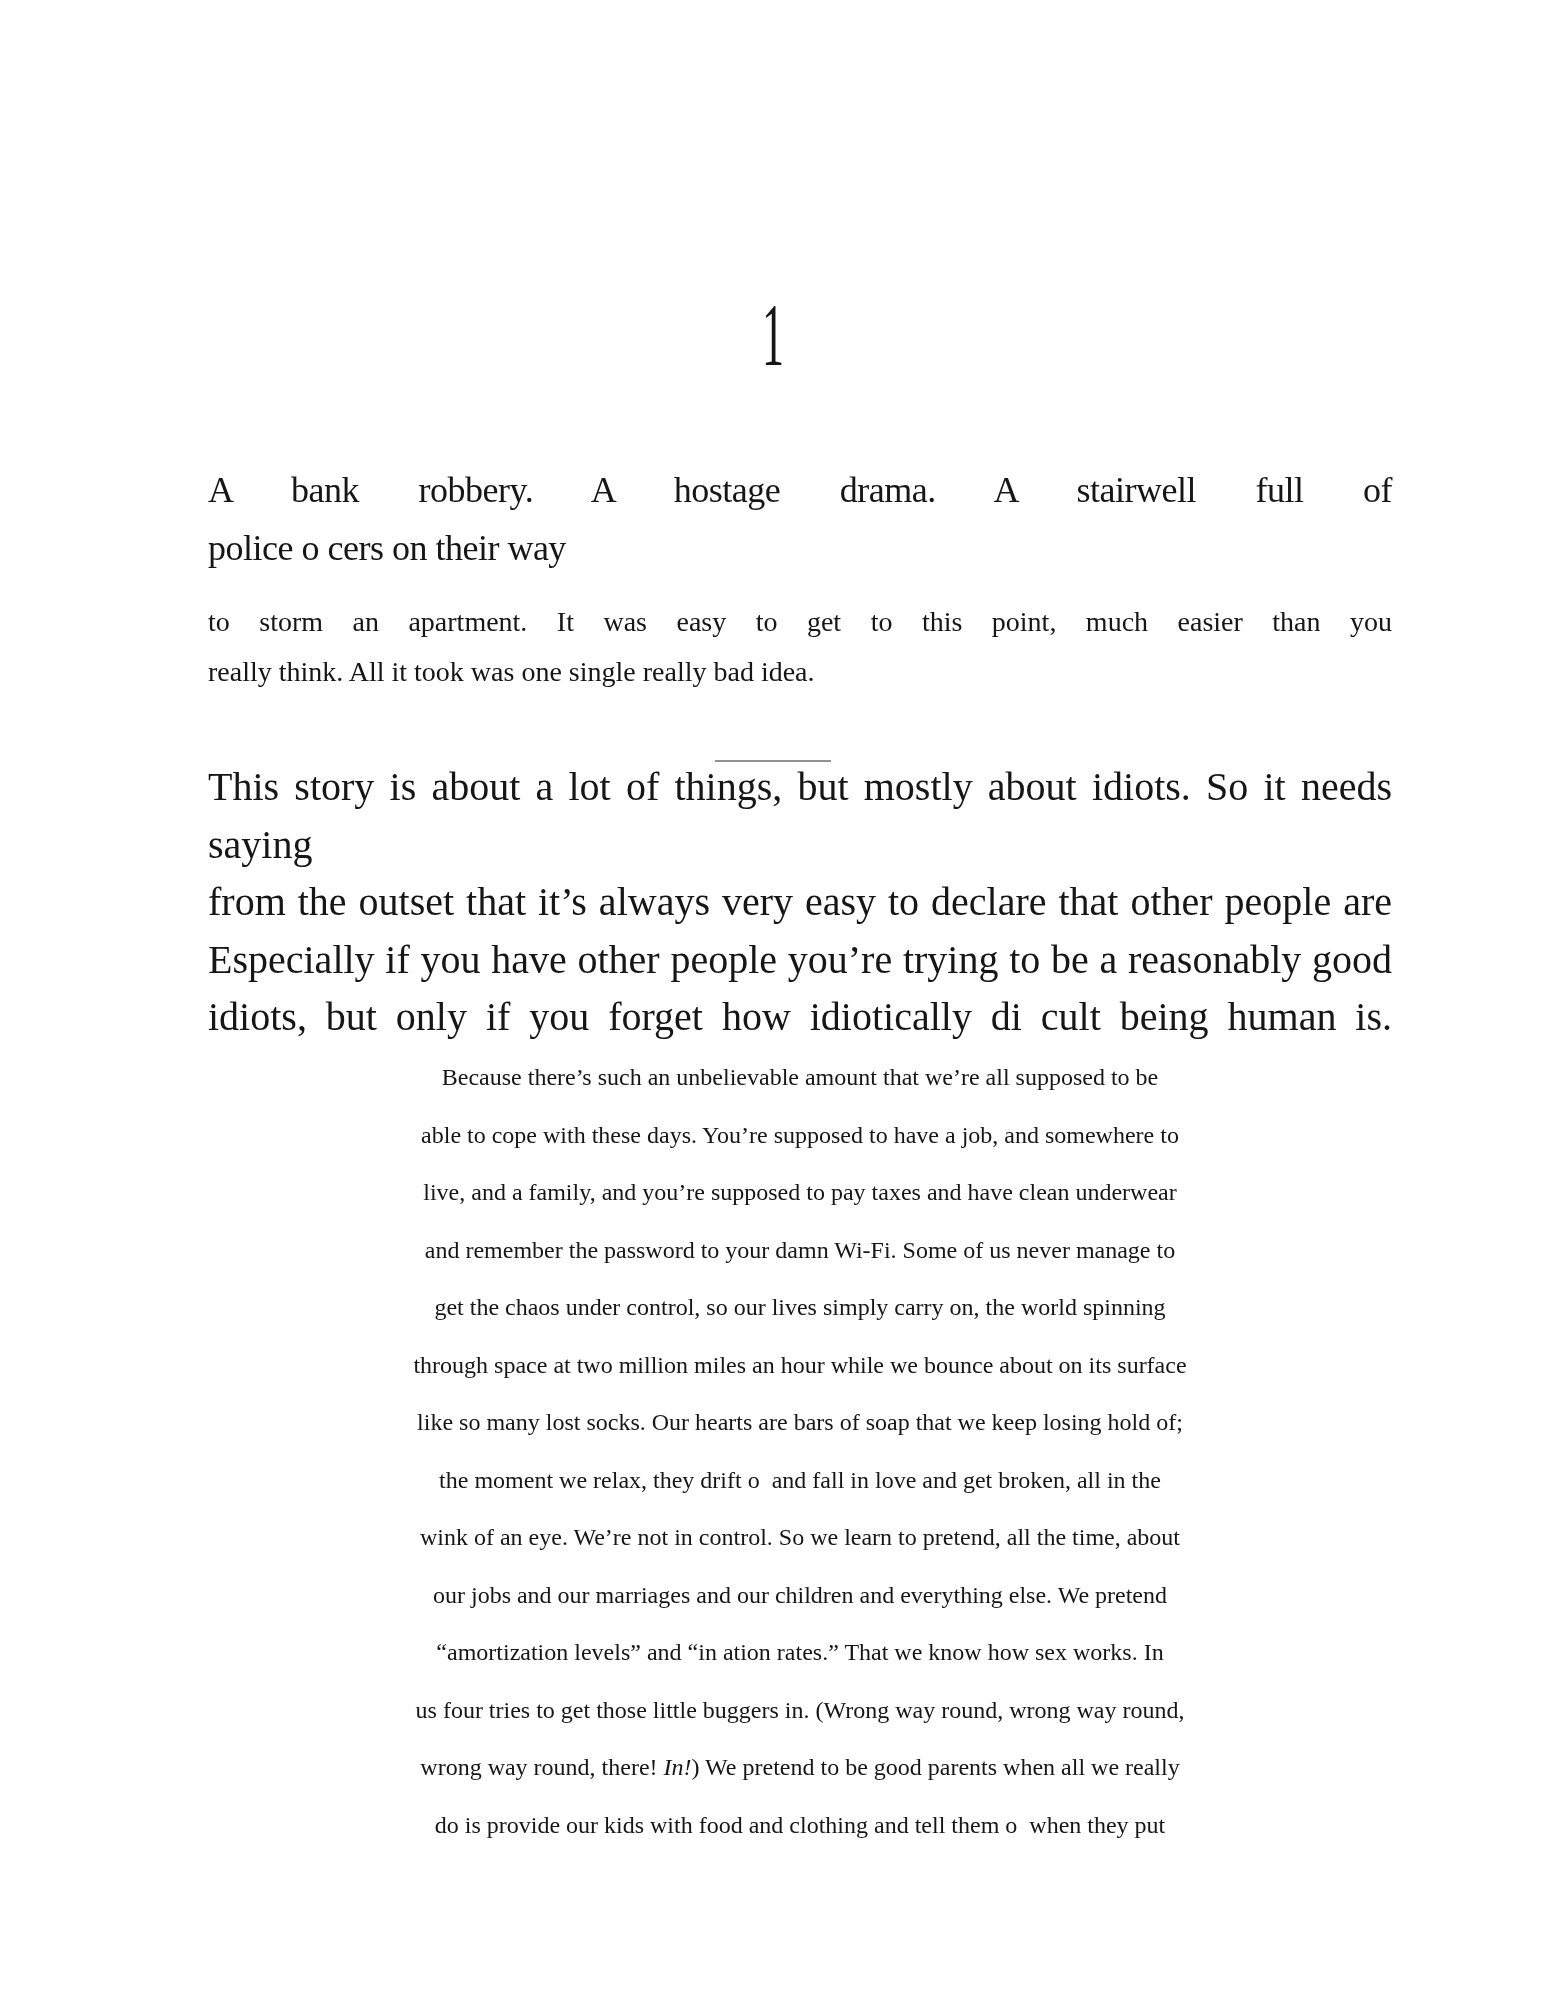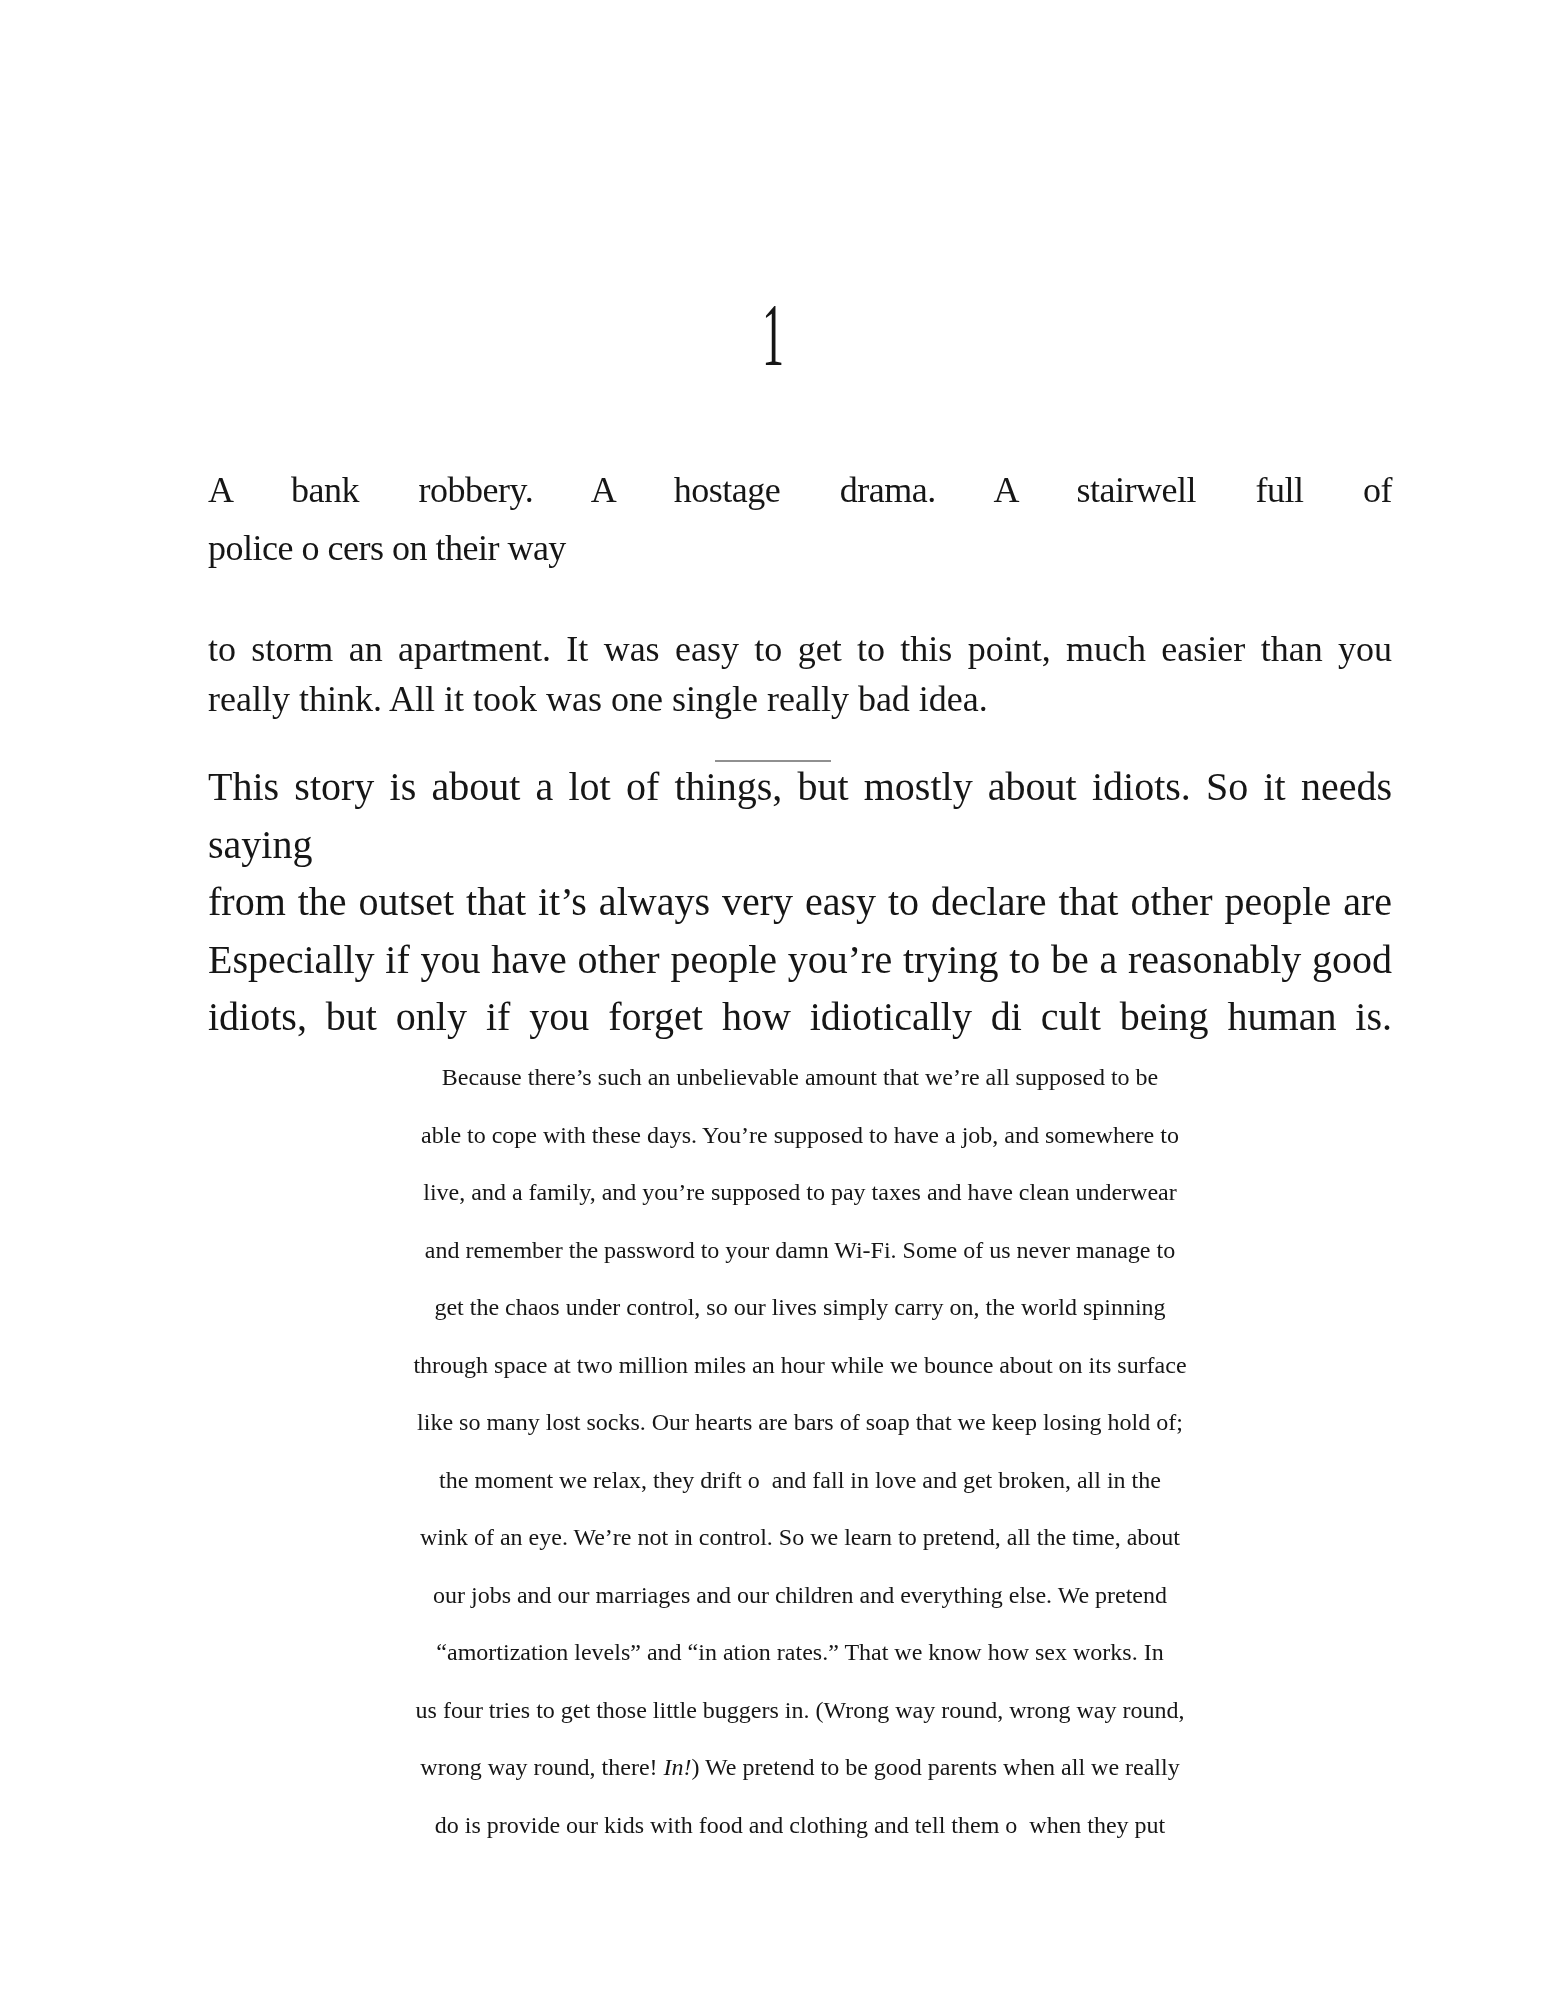--- a/index.html
+++ b/index.html
@@ -28,21 +28,21 @@
     line-height: 88px;
     font-weight: 400;
   }
   .chapter-num .squeeze {
     display: inline-block;
     transform: scaleX(0.5);
     transform-origin: center bottom;
   }
   
   .heading { top: 462px; font-size: 36px; line-height: 57.5px; letter-spacing: -0.5px; }
-  .subheading { top: 624px; font-size: 36px; line-height: 50px; }
+  .subheading { top: 597px; font-size: 28px; line-height: 50px; }
   
   .para1 { top: 758px; font-size: 40px; line-height: 57.5px; }
   .para2 { top: 1049px; font-size: 24px; line-height: 57.5px; }
   .line { display: block; }
   .j { text-align: justify; text-align-last: justify; }
   .c { text-align: center; }
   .it { font-style: italic; }
   
   .divider {
     position: absolute;

